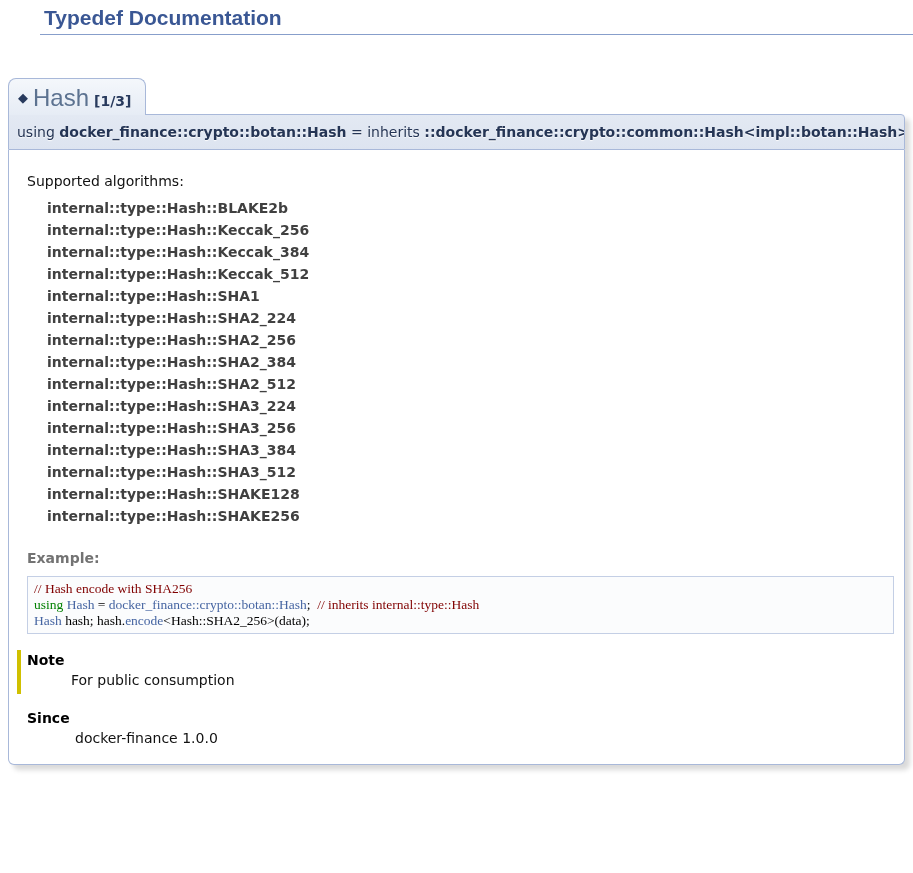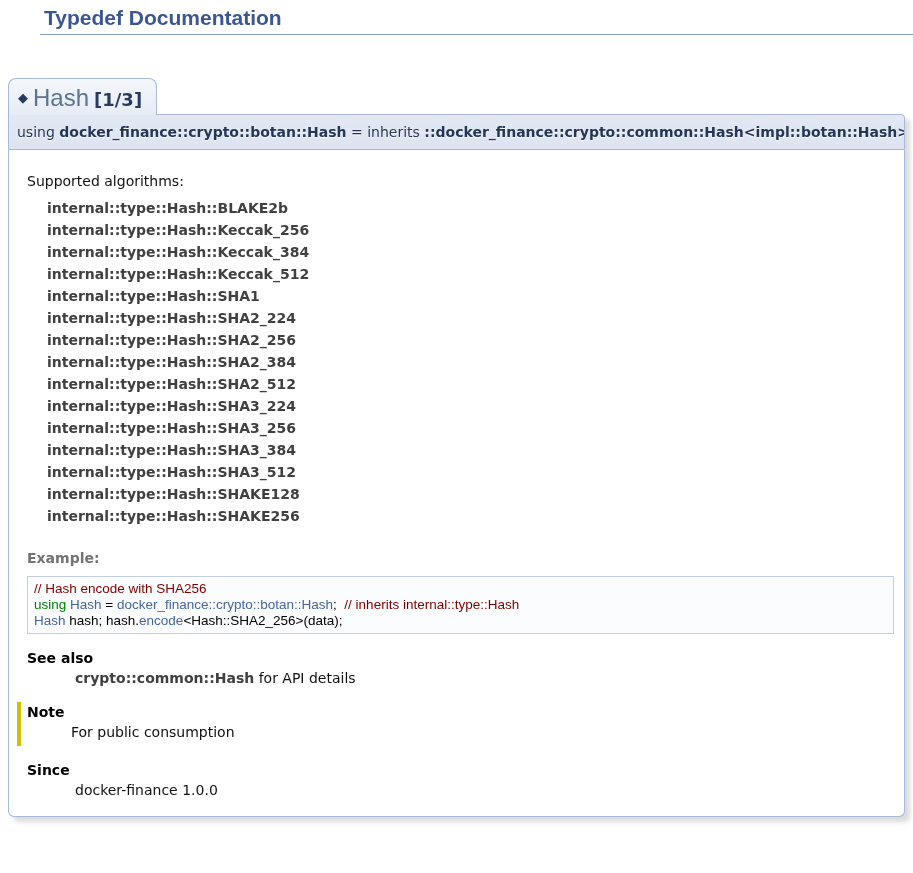--- a/index.html
+++ b/index.html
@@ -45,21 +45,21 @@
     vertical-align: 4px;
     margin-right: 5px;
   }
   .memtitle .memname-title {
     font-family: "Liberation Sans", sans-serif;
     font-size: 24px;
     font-weight: 400;
     color: #5C7290;
   }
   .memtitle .overload {
-    font-size: 18px;
+    font-size: 14px;
     font-weight: 700;
     color: #283A5D;
     margin-left: 5px;
   }
 
   .memproto {
     position: relative;
     z-index: 1;
     background: linear-gradient(to bottom, #E3E9F3 0%, #DDE4F0 100%);
     border: 1px solid #A8B8D9;
@@ -92,21 +92,21 @@
   a.el {
     color: #404040;
     font-weight: 700;
     text-decoration: none;
     cursor: pointer;
   }
 
   .example-label { font-weight: 700; margin: 23px 0 0 8px; color: #737373; }
 
   .fragment {
-    font-family: Liberation Sans, sans-serif;
+    font-family: Liberation Serif, serif;
     font-size: 13.5px;
     line-height: 16px;
     background: #FBFCFD;
     border: 1px solid #C4CFE5;
     padding: 4px 6px;
     margin: 10px 0 0 8px;
     white-space: pre;
     color: #000;
   }
   .fragment .comment { color: #800000; }
@@ -162,24 +162,20 @@
       <div class="alg-item"><a class="el">internal::type::Hash::SHA3_384</a></div>
       <div class="alg-item"><a class="el">internal::type::Hash::SHA3_512</a></div>
       <div class="alg-item"><a class="el">internal::type::Hash::SHAKE128</a></div>
       <div class="alg-item"><a class="el">internal::type::Hash::SHAKE256</a></div>
     </div>
 
     <p class="example-label">Example:</p>
 
     <div class="fragment"><div class="line"><span class="comment">// Hash encode with SHA256</span></div><div class="line"><span class="keyword">using</span><span> </span><a class="code">Hash</a><span> = </span><a class="code">docker_finance::crypto::botan::Hash</a><span>;  </span><span class="comment">// inherits internal::type::Hash</span></div><div class="line"><a class="code">Hash</a><span> hash; hash.</span><a class="code">encode</a><span>&lt;Hash::SHA2_256&gt;(data);</span></div></div>
 
-    <dl class="section see">
-      <dt>See also</dt>
-      <dd><a class="el">crypto::common::Hash</a><span> for API details</span></dd>
-    </dl>
 
     <dl class="section note">
       <dt>Note</dt>
       <dd>For public consumption</dd>
     </dl>
 
     <dl class="section since">
       <dt>Since</dt>
       <dd>docker-finance 1.0.0</dd>
     </dl>

